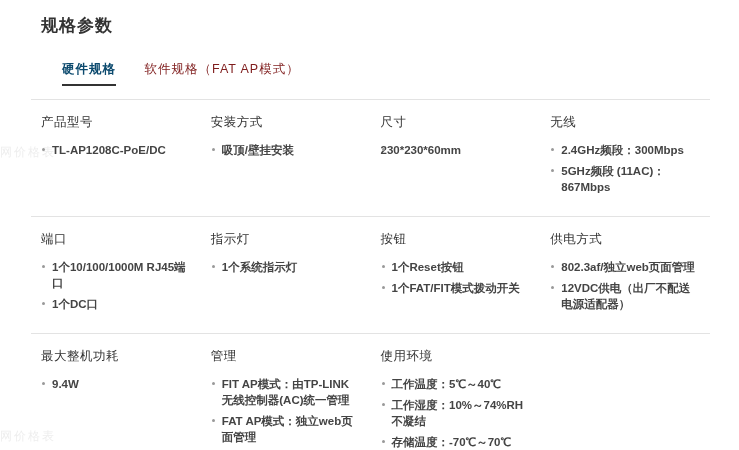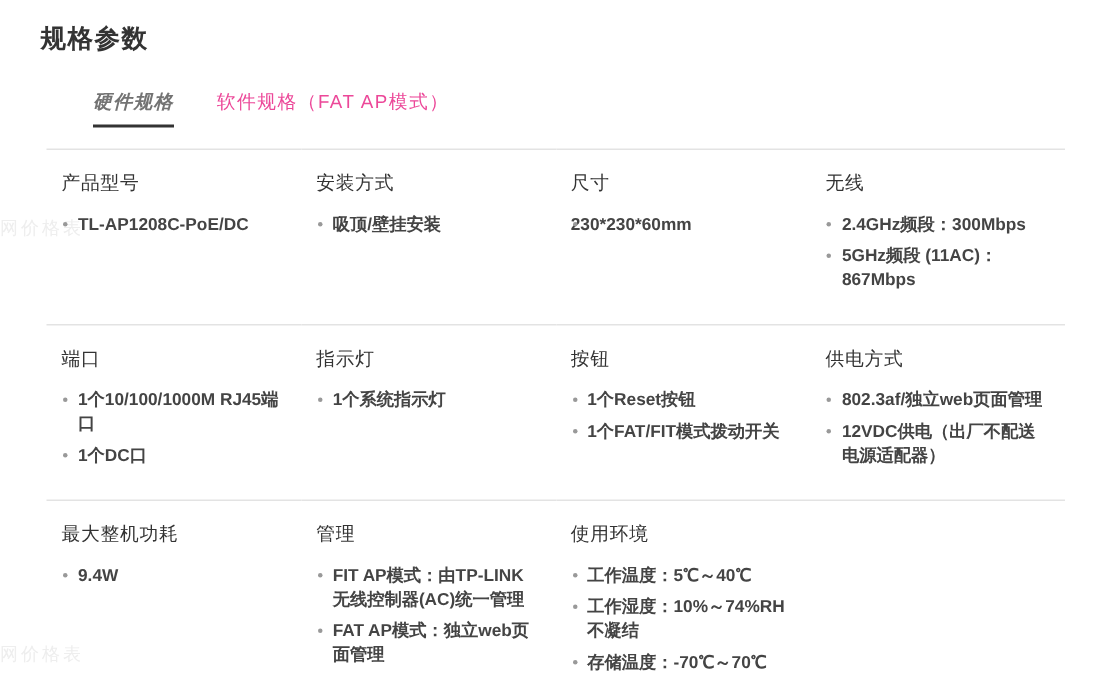--- a/index.html
+++ b/index.html
@@ -16,48 +16,47 @@
     position: relative;
   }
   .page {
     position: absolute;
     left: 0; top: 0;
     width: 739px;
     height: 450px;
   }
   .title {
     position: absolute;
-    left: 27px;
+    left: 41px;
     top: 14px;
     font-size: 17px;
     font-weight: bold;
     color: #333333;
     letter-spacing: 1px;
   }
   .tabs {
     position: absolute;
     left: 62px;
     top: 59px;
     width: 600px;
     height: 28px;
   }
   .tab {
     display: inline-block;
     font-size: 12.5px;
-    color: #ec4899;
+    color: #7f1d1d;
     letter-spacing: 1px;
     padding-bottom: 6px;
     margin-right: 24px;
     cursor: pointer;
   }
   .tab.active {
-    color: #737373;
+    color: #0c4a6e;
     font-weight: bold;
     border-bottom: 2px solid #333333;
-    font-style: italic;
   }
   .spec-table {
     position: absolute;
     left: 31px;
     top: 99px;
     width: 679px;
     border-collapse: collapse;
     table-layout: fixed;
   }
   .spec-table td {

